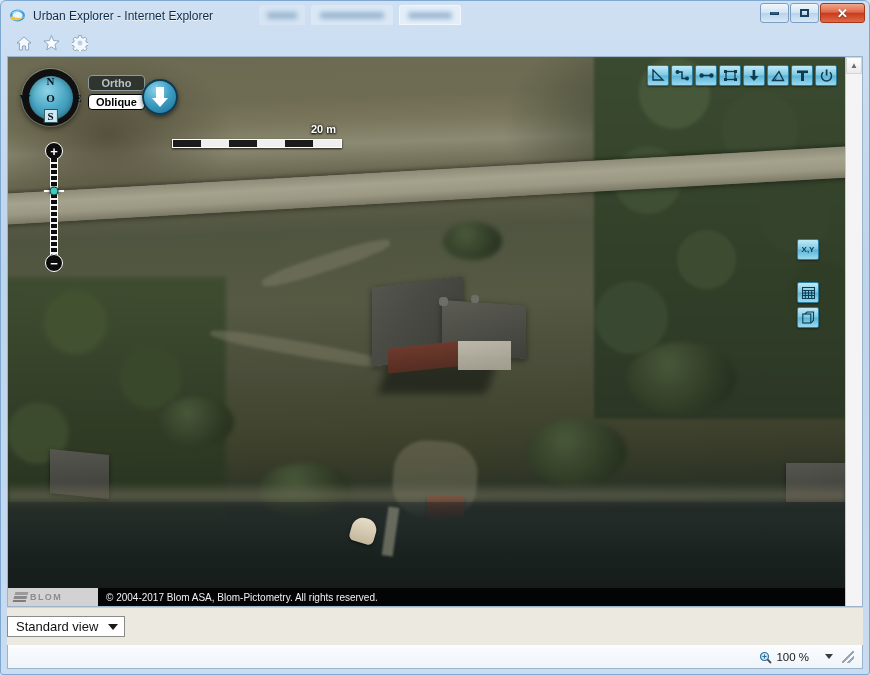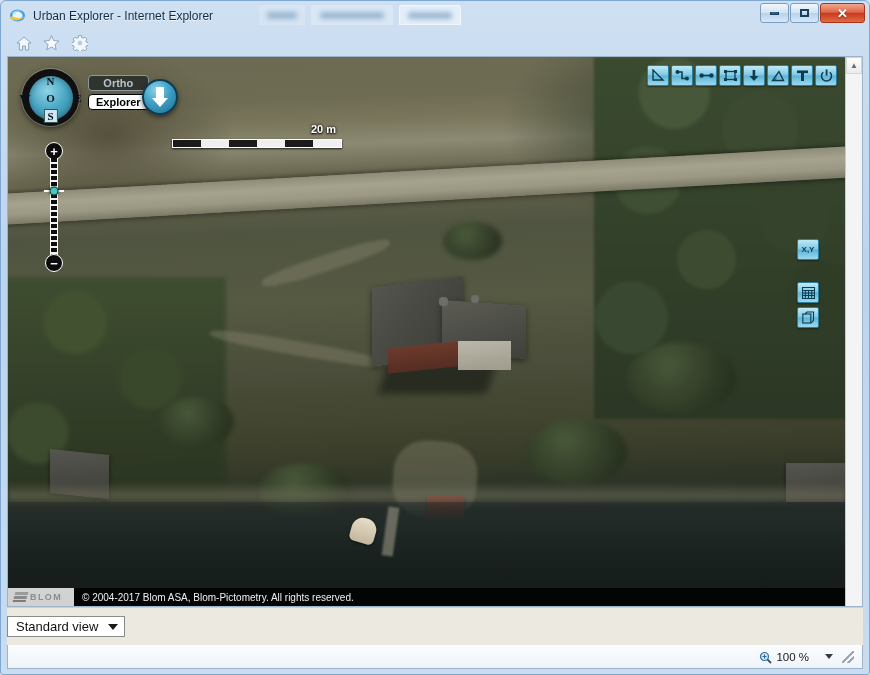--- a/index.html
+++ b/index.html
@@ -377,21 +377,21 @@
   .sb-xy { top: 182px; }
   .sb-grp { top: 225px; }
 
   
   .copyright {
     position: absolute; left: 0; right: 0; bottom: 0; height: 18px;
     background: rgba(0,0,0,.82);
     display: flex; align-items: center;
   }
   .blom-logo {
-    width: 66px; height: 18px; flex: none;
+    width: 90px; height: 18px; flex: none;
     display: flex; align-items: center; gap: 3px; padding-left: 6px;
     background: rgba(228,228,228,.92);
   }
   .blom-mark {
     width: 13px; height: 10px;
     background:
       linear-gradient(180deg,#9a9a9a 0 3px, transparent 3px),
       linear-gradient(180deg,transparent 0 4px,#8a8a8a 4px 7px, transparent 7px),
       linear-gradient(180deg,transparent 0 8px,#7c7c7c 8px 10px);
     transform: skewX(-16deg);
@@ -566,21 +566,21 @@
               <span class="cN">N</span>
               <span class="cW">W</span>
               <span class="cO">O</span>
               <span class="cE">E</span>
               <span class="cS">S</span>
             </div>
           </div>
 
           <div class="ov modes">
             <div class="mode-btn inactive">Ortho</div>
-            <div class="mode-btn active">Explorer</div>
+            <div class="mode-btn active">Oblique</div>
           </div>
 
           <div class="ov dl-btn">
             <span class="dl-arrow"></span>
           </div>
 
           <div class="ov scalebar">
             <span class="scale-label">20 m</span>
             <div class="scale-track">
               <i></i>

